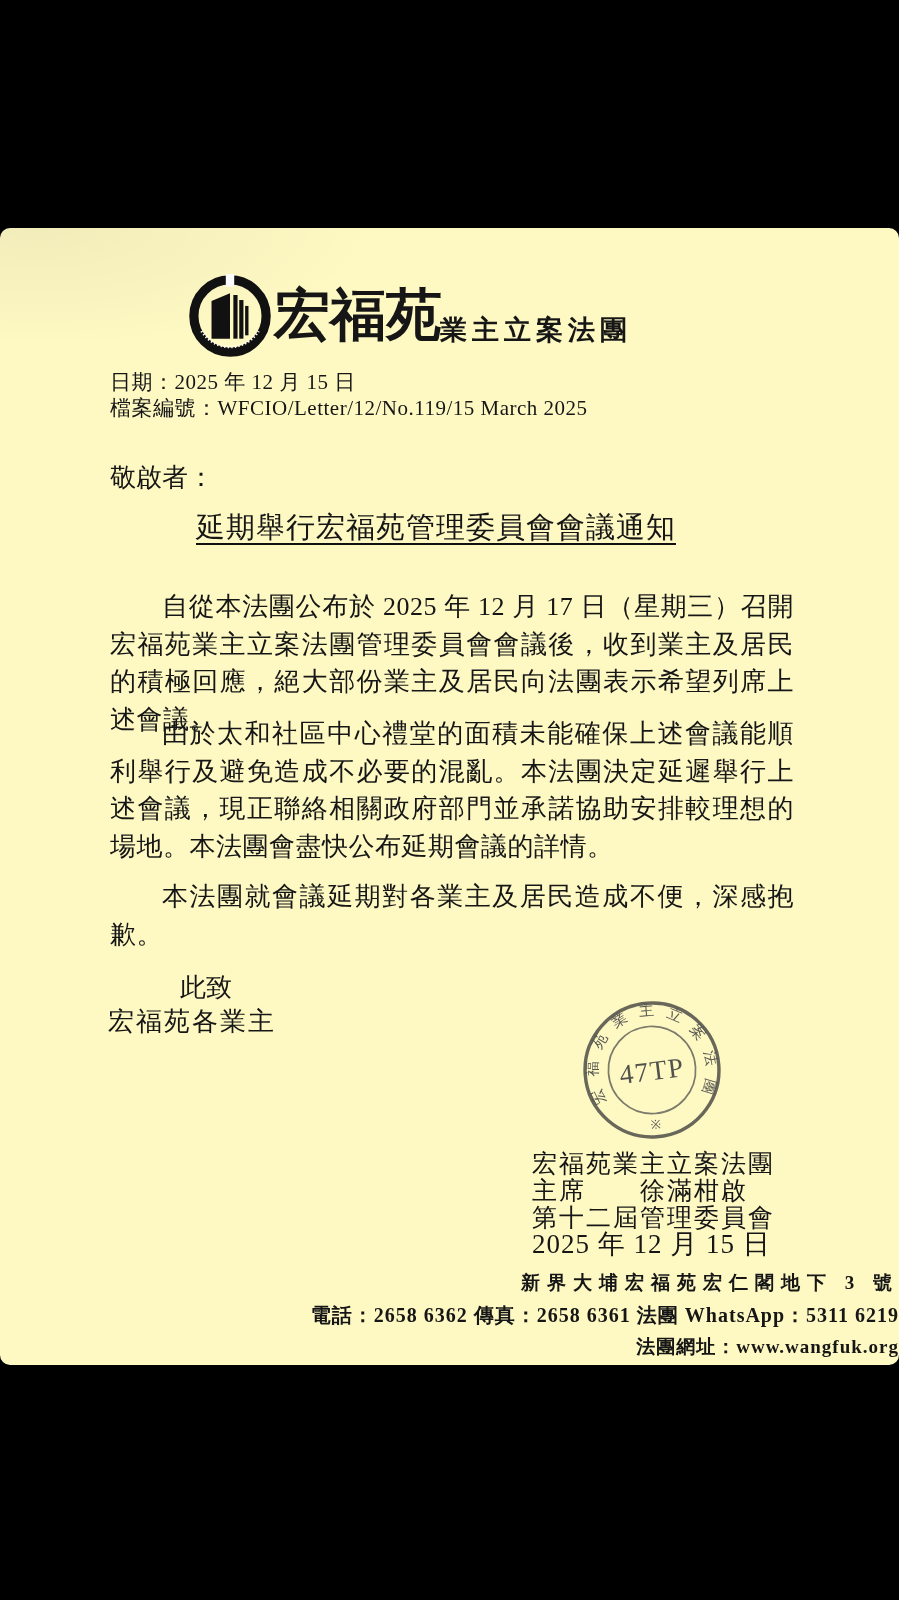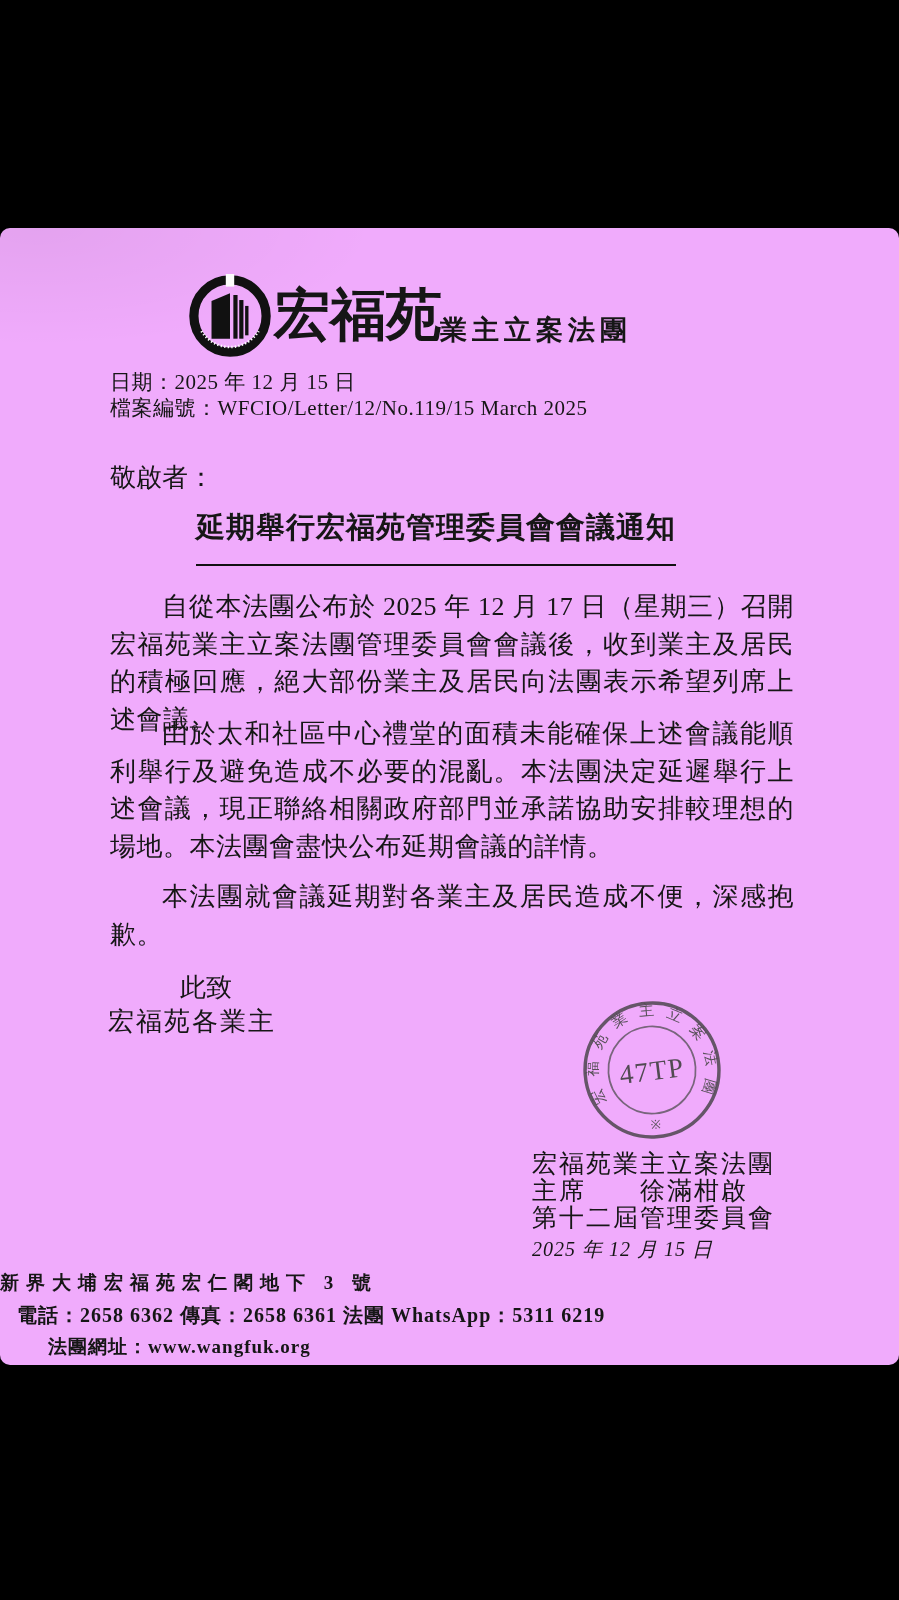--- a/index.html
+++ b/index.html
@@ -1,56 +1,56 @@
 <!DOCTYPE html>
 <html><head>
 <meta charset="utf-8">
 <style>
   html,body{margin:0;padding:0;background:#000;}
   .canvas{position:relative;width:899px;height:1600px;background:#000;overflow:hidden;
           font-family:"Liberation Serif","DejaVu Serif",serif;color:#161616;}
-  .page{position:absolute;left:0;top:228px;width:899px;height:1137px;background:#f0abfc;
+  .page{position:absolute;left:0;top:228px;width:899px;height:1137px;background:#fef9c3;
         border-radius:10px;box-shadow:0 0 12px rgba(0,0,0,.6);}
   .page::before{content:"";position:absolute;left:0;top:0;width:380px;height:120px;
         background:radial-gradient(ellipse at 10% 0%,rgba(0,0,0,.05),rgba(0,0,0,0) 70%);
         border-radius:10px;pointer-events:none;}
 
   .logo{position:absolute;left:188px;top:46px;width:84px;height:84px;}
   .brand{position:absolute;left:274px;top:50px;font-size:56px;font-weight:900;
          letter-spacing:0px;white-space:nowrap;}
   .brand-sub{position:absolute;left:440px;top:84px;font-size:27px;font-weight:600;
          letter-spacing:5px;white-space:nowrap;}
 
   .meta{position:absolute;left:110px;font-size:21px;letter-spacing:.5px;white-space:nowrap;}
   .meta.date{top:140px;}
   .meta.ref{top:166px;}
 
   .salutation{position:absolute;left:110px;top:232px;font-size:26px;}
 
   .title-wrap{position:absolute;left:95px;top:280px;width:682px;text-align:center;}
-  .title{font-size:29px;font-weight:700;letter-spacing:1px;border-bottom:2.5px solid #111;
-         padding-bottom:21px;white-space:nowrap;}
+  .title{font-size:29px;font-weight:400;letter-spacing:1px;border-bottom:2.5px solid #111;
+         padding-bottom:0;white-space:nowrap;}
 
   .para{position:absolute;left:110px;width:684px;margin:0;font-size:26px;line-height:37.5px;
         text-indent:2em;text-align:justify;text-justify:inter-ideograph;letter-spacing:.5px;}
   .p1{top:360px;}
   .p2{top:487px;}
   .p3{top:650px;}
 
   .cizhi{position:absolute;left:128px;top:742px;font-size:26px;text-indent:2em;}
   .recipient{position:absolute;left:108px;top:776px;font-size:26px;letter-spacing:2px;}
 
   .stamp{position:absolute;left:581px;top:768px;width:142px;height:148px;
          transform:rotate(-4deg);opacity:.9;}
 
   .sig{position:absolute;left:532px;top:922px;font-size:25px;line-height:27px;
        letter-spacing:2px;white-space:nowrap;}
-  .sig .sig-date{font-size:20px;letter-spacing:1px;margin-top:5px;font-style:italic;}
+  .sig .sig-date{font-size:27px;letter-spacing:1px;}
 
-  .footer{position:absolute;left:0;top:1042px;width:899px;text-align:left;font-weight:700;}
+  .footer{position:absolute;left:0;top:1042px;width:899px;text-align:right;font-weight:700;}
   .footer .addr{font-size:19px;letter-spacing:7px;}
   .footer .contacts{font-size:20px;letter-spacing:1px;margin-top:6px;padding-left:17px;}
   .footer .site{font-size:19px;letter-spacing:1px;margin-top:5px;margin-left:48px;}
 </style>
 </head>
 <body>
 
 <div class="canvas">
   <div class="page">
 

